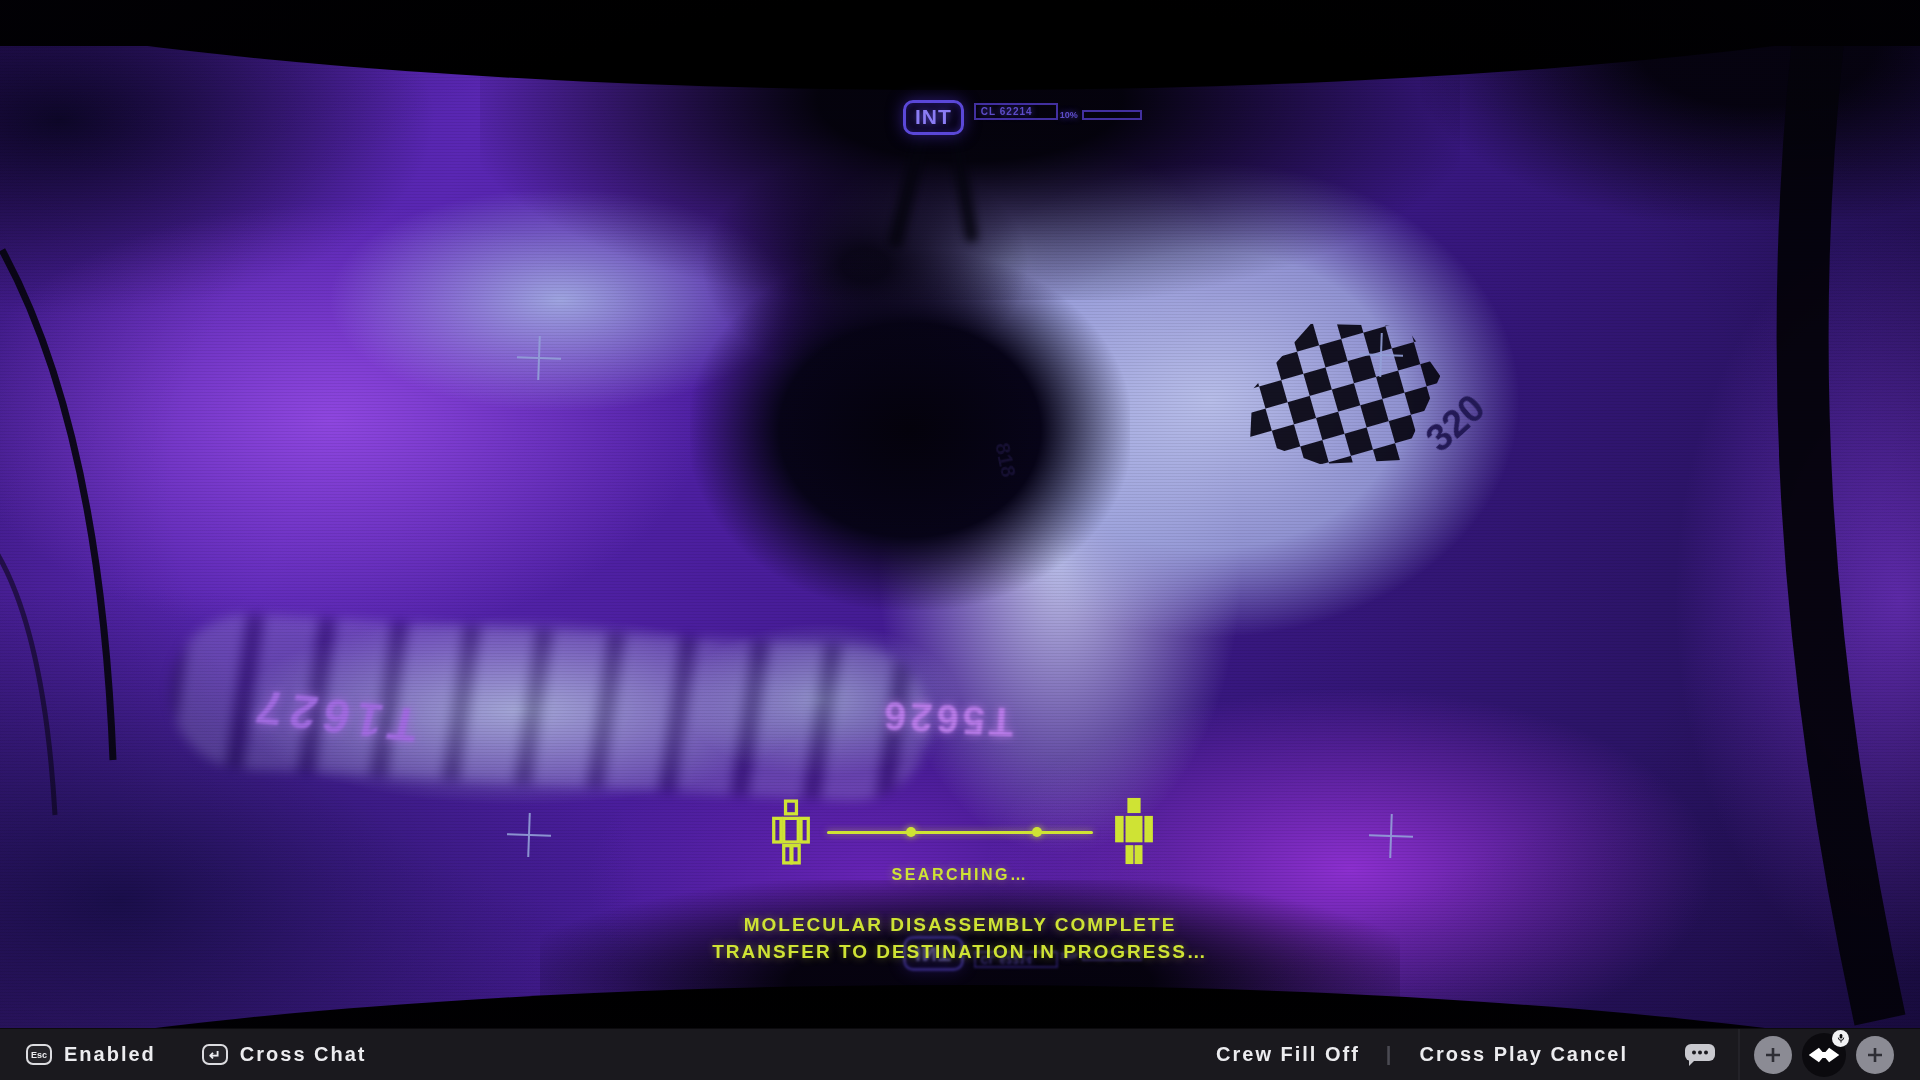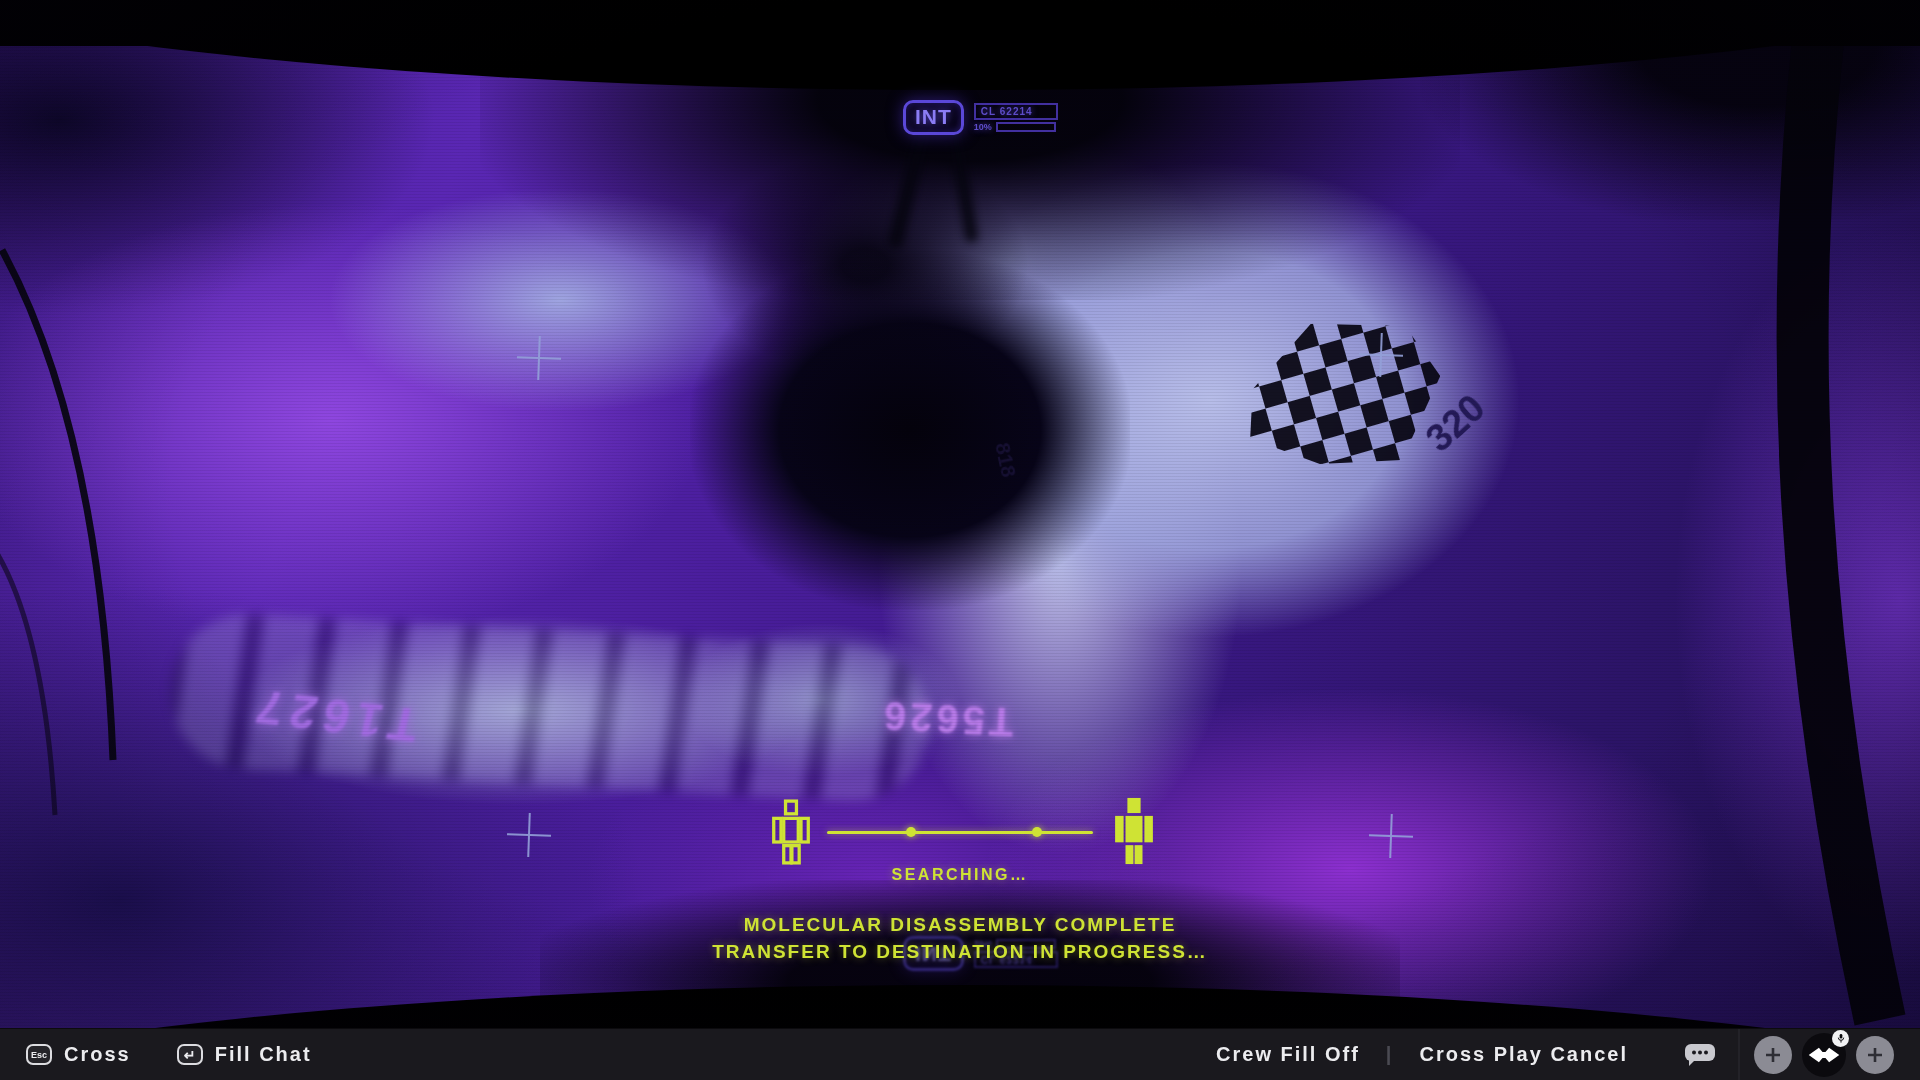--- a/index.html
+++ b/index.html
@@ -61,24 +61,24 @@
   
   .cross{position:absolute;width:44px;height:44px;color:var(--crosshair,#93a0d8);opacity:.9;transform:rotate(2deg);
     background:linear-gradient(currentColor,currentColor) center/100% 2px no-repeat,
                linear-gradient(currentColor,currentColor) center/2px 100% no-repeat;}
   .int-group{position:absolute;display:flex;gap:10px;align-items:flex-start;}
   .int-top{left:903px;top:100px;}
   .int-badge{border:3px solid #5b48d8;color:var(--badge,#8b7cf4);border-radius:10px;padding:2px 9px 3px;
     font-size:21px;font-weight:700;letter-spacing:1px;background:rgba(10,5,30,.4);
     box-shadow:0 0 16px rgba(80,50,220,.5), inset 0 0 8px rgba(80,50,220,.45);
     text-shadow:0 0 10px rgba(110,85,255,.9);}
-  .int-readout{display:flex;flex-direction:column;gap:2px;margin-top:3px;}
+  .int-readout{display:flex;flex-direction:row;gap:2px;margin-top:3px;}
   .ro-box{border:2px solid #42309f;color:#5d4cc8;font-size:10px;font-weight:700;letter-spacing:1px;
     padding:1px 5px;min-width:84px;text-shadow:0 0 6px rgba(90,70,220,.8);}
-  .ro-row{display:flex;align-items:flex-start;gap:4px;}
+  .ro-row{display:flex;align-items:flex-end;gap:4px;}
   .ro-pct{color:#5d4cc8;font-size:9px;font-weight:700;text-shadow:0 0 6px rgba(90,70,220,.8);}
   .ro-bar{height:10px;width:60px;border:2px solid #42309f;}
   .int-reflect{left:903px;top:936px;transform:scaleY(-1);opacity:.5;filter:blur(1px);}
 
   .mm-icon{position:absolute;}
   .mm-line{position:absolute;left:827px;top:831px;width:266px;height:3px;border-radius:2px;
     background:var(--accent,#cfe334);box-shadow:0 0 7px rgba(207,227,52,.55);}
   .mm-dot{position:absolute;top:827px;width:10px;height:10px;border-radius:50%;
     background:var(--accent,#cfe334);box-shadow:0 0 7px rgba(207,227,52,.7);}
   .hud-text{position:absolute;left:50%;transform:translateX(-50%);white-space:nowrap;
@@ -193,25 +193,25 @@
   </svg>
 
   <div class="hud-text searching">SEARCHING…</div>
   <div class="hud-text msg1">MOLECULAR DISASSEMBLY COMPLETE</div>
   <div class="hud-text msg2">TRANSFER TO DESTINATION IN PROGRESS…</div>
 
   <div class="bar">
     <div class="bar-left">
       <div class="bar-btn">
         <span class="key">Esc</span>
-        <span>Cross</span>
+        <span>Enabled</span>
       </div>
       <div class="bar-btn">
         <span class="key key-enter">↵</span>
-        <span>Fill Chat</span>
+        <span>Cross Chat</span>
       </div>
     </div>
     <div class="bar-right">
       <span>Crew Fill Off</span>
       <span class="sep">|</span>
       <span>Cross Play Cancel</span>
       <span class="chat-icon">
         <svg width="36" height="26" viewBox="0 0 36 26">
           <rect x="3" y="2" width="30" height="17" rx="6" fill="#c9c9cf"></rect>
           <path d="M7 17 L7 24 L14 17 Z" fill="#c9c9cf"></path>

